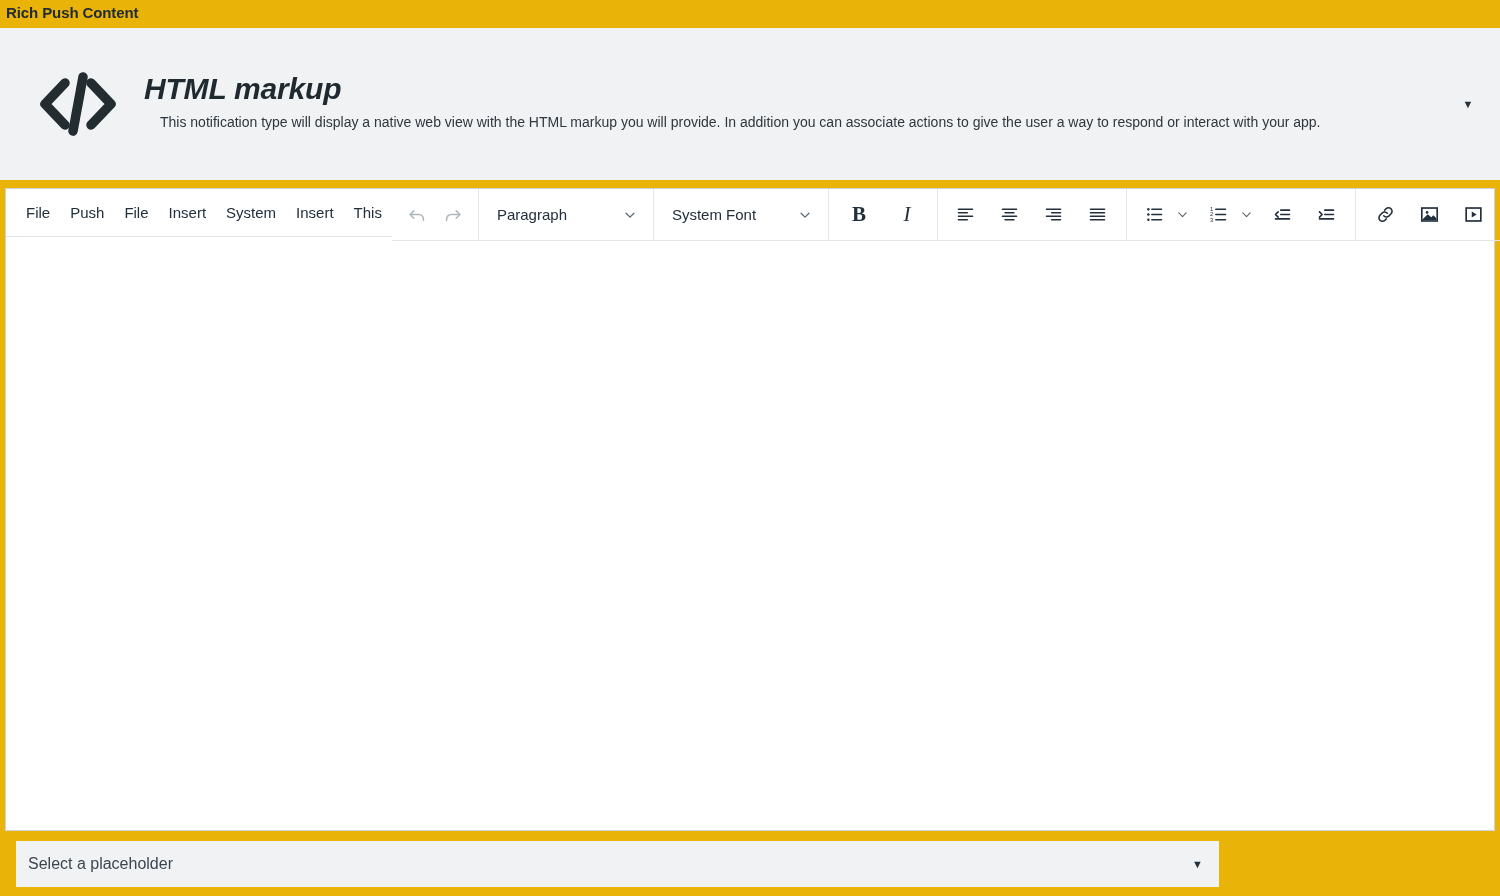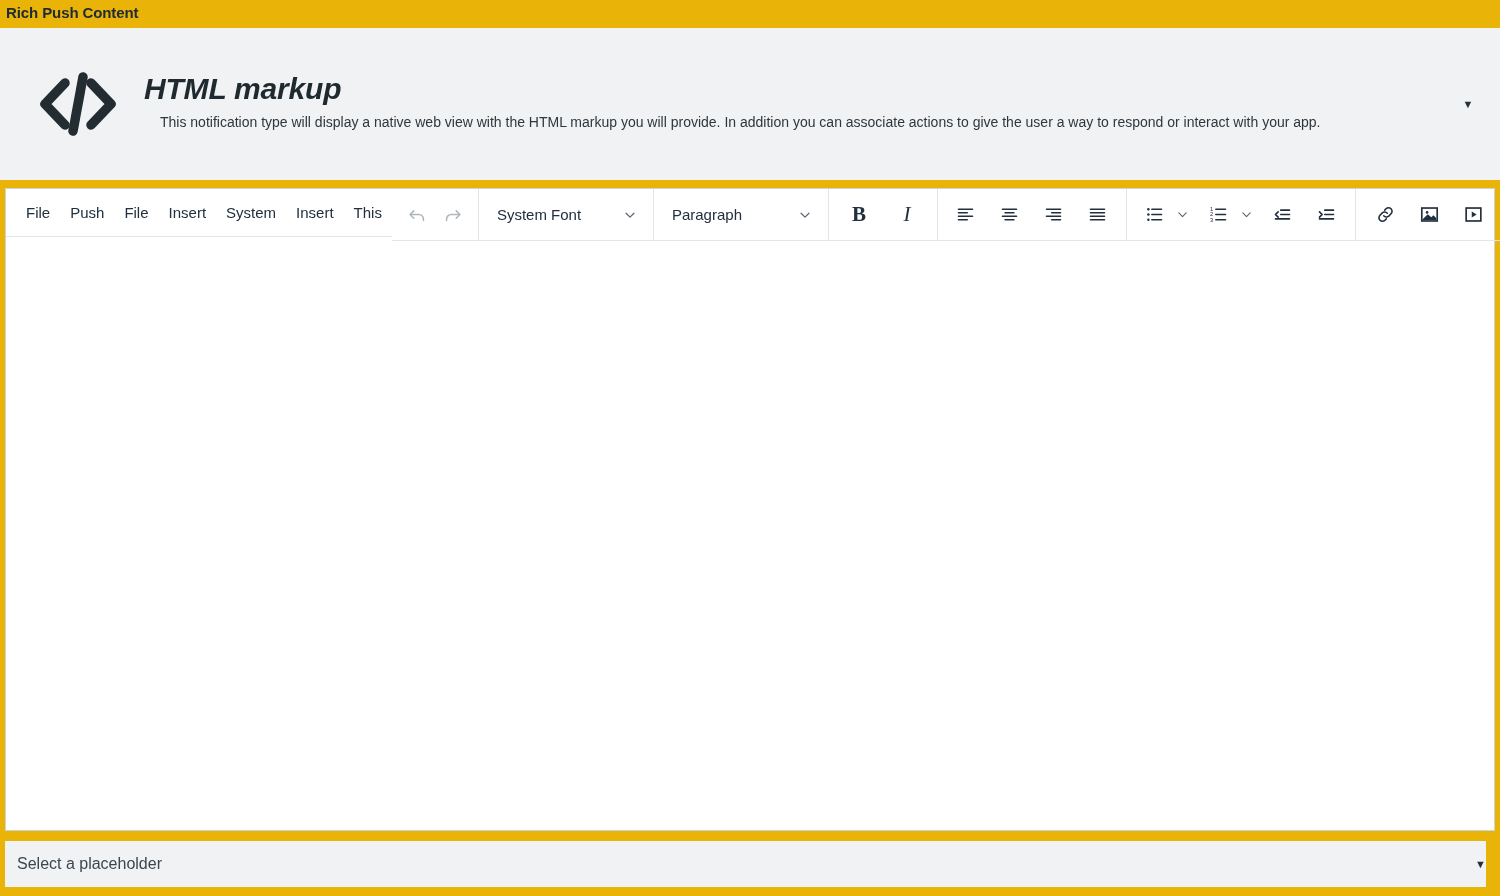--- a/index.html
+++ b/index.html
@@ -219,29 +219,29 @@
     cursor: nwse-resize;
     color: #6d7780;
     display: flex;
     align-items: center;
     justify-content: center;
   }
 
   
   .placeholder-select {
     position: absolute;
-    left: 5px;
+    left: 16px;
     top: 841px;
-    width: 1481px;
+    width: 1203px;
     height: 46px;
     background: #f1f2f4;
     display: flex;
     align-items: center;
     justify-content: space-between;
-    padding: 0 0 0 12px;
+    padding: 0 16px 0 12px;
     cursor: pointer;
     font-size: 16px;
     color: #3b4650;
   }
   .placeholder-select .sel-caret {
     color: #26323a;
     font-size: 11px;
   }
 </style>
 </head>
@@ -288,42 +288,42 @@
           </svg>
         </div>
         <div class="tb-btn disabled">
           <svg width="22" height="22" viewBox="0 0 24 24" fill="none">
             <path d="M15.5 7.5 L19.5 11.5 L15.5 15.5" stroke="currentColor" stroke-width="1.7" stroke-linecap="round" stroke-linejoin="round"></path>
             <path d="M19.2 11.5 H10 a5 5 0 0 0 -5 5 V18" stroke="currentColor" stroke-width="1.7" stroke-linecap="round" stroke-linejoin="round"></path>
           </svg>
         </div>
       </div>
 
+      <div class="tb-group" id="fmt-group">
+        <div class="tb-select">
+          <span class="lbl">Paragraph</span>
+          <span class="cv">
+            <svg width="14" height="14" viewBox="0 0 16 16" fill="none">
+                <path d="M3.5 6 L8 10.5 L12.5 6" stroke="currentColor" stroke-width="1.4" stroke-linecap="round" stroke-linejoin="round"></path>
+              </svg>
+          </span>
+        </div>
+      </div>
+
       <div class="tb-group" id="font-group">
         <div class="tb-select">
           <span class="lbl">System Font</span>
           <span class="cv">
             <svg width="14" height="14" viewBox="0 0 16 16" fill="none">
                 <path d="M3.5 6 L8 10.5 L12.5 6" stroke="currentColor" stroke-width="1.4" stroke-linecap="round" stroke-linejoin="round"></path>
               </svg>
           </span>
         </div>
       </div>
 
-      <div class="tb-group" id="fmt-group">
-        <div class="tb-select">
-          <span class="lbl">Paragraph</span>
-          <span class="cv">
-            <svg width="14" height="14" viewBox="0 0 16 16" fill="none">
-                <path d="M3.5 6 L8 10.5 L12.5 6" stroke="currentColor" stroke-width="1.4" stroke-linecap="round" stroke-linejoin="round"></path>
-              </svg>
-          </span>
-        </div>
-      </div>
-
       <div class="tb-group" style="padding:0 12px;">
         <div class="tb-btn" style="margin-right:12px;">
           <span class="glyph-b">B</span>
         </div>
         <div class="tb-btn">
           <span class="glyph-i">I</span>
         </div>
       </div>
 
       <div class="tb-group" style="padding:0 10px;">

